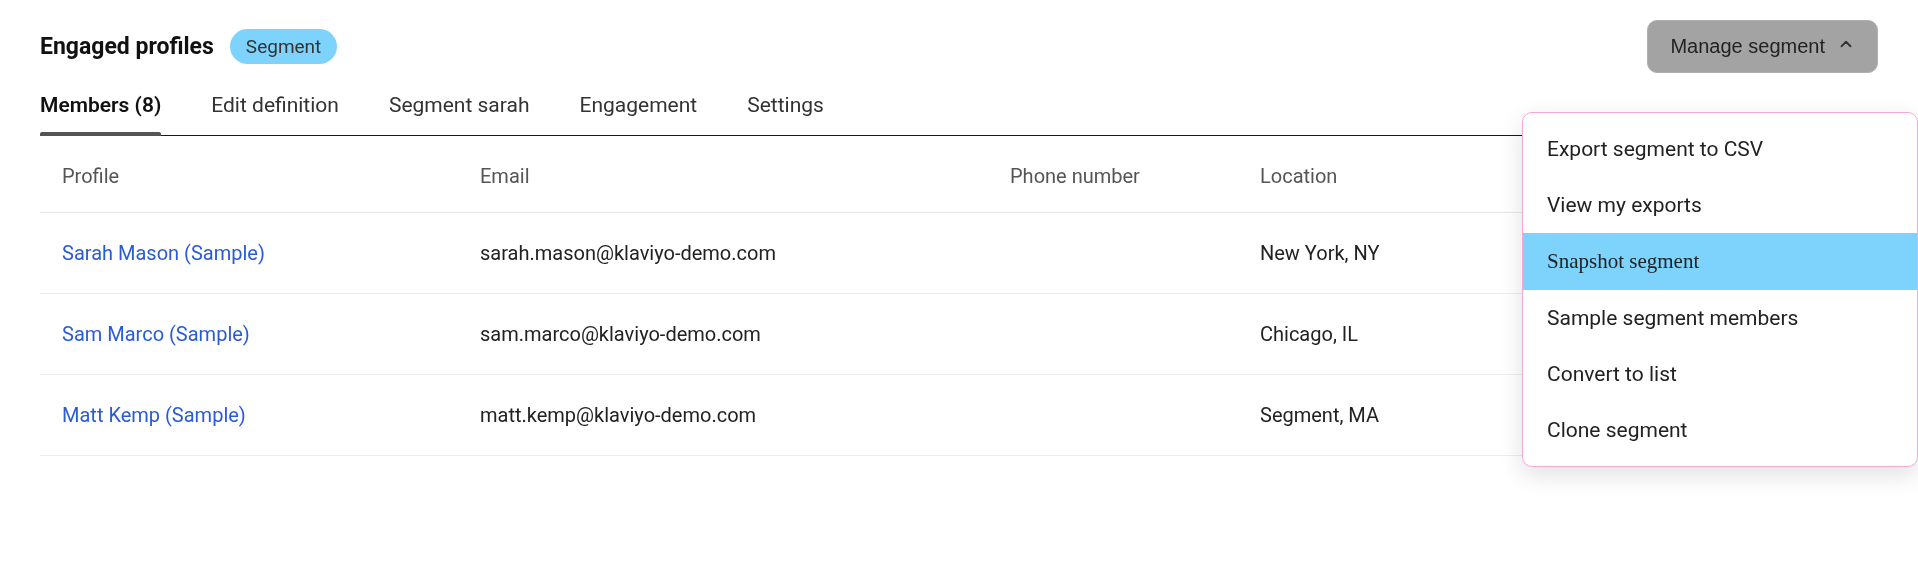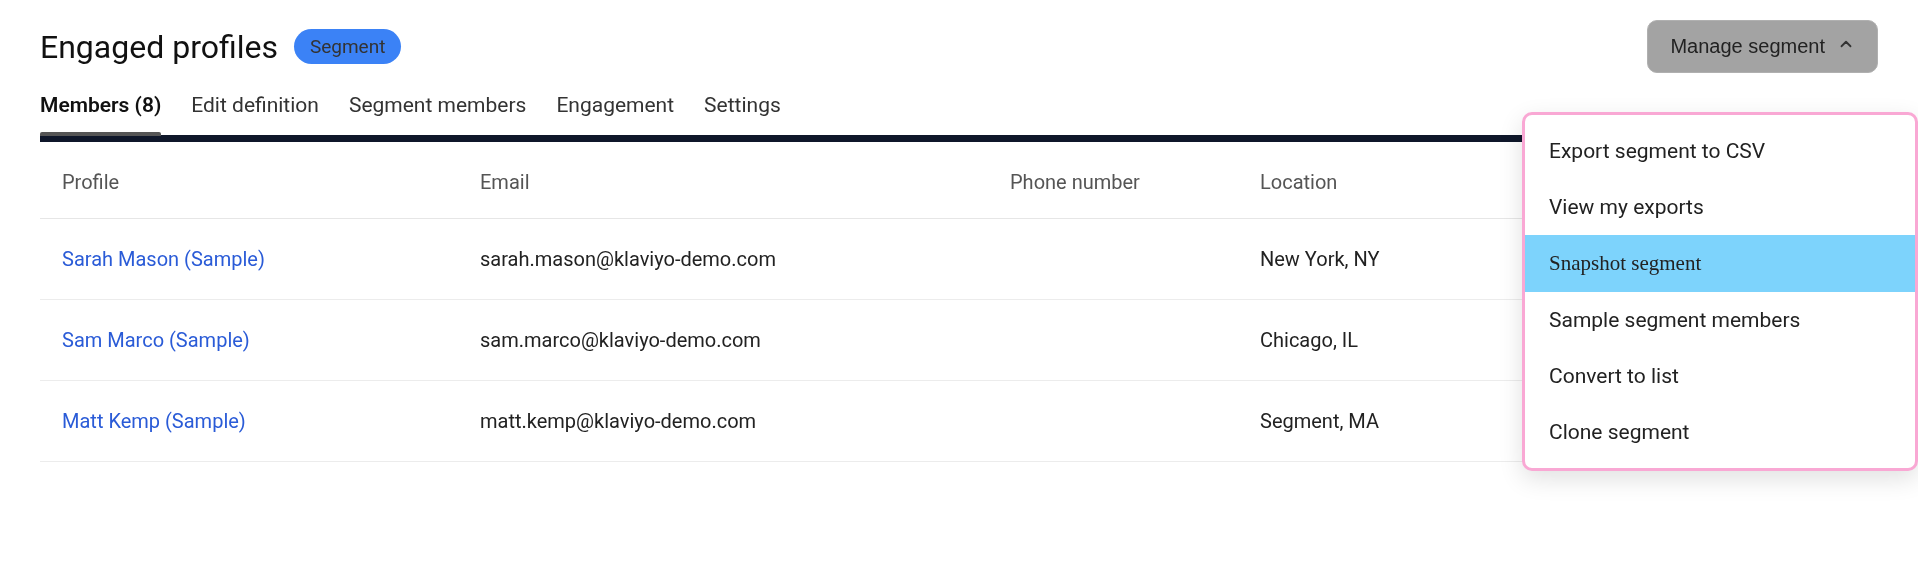--- a/index.html
+++ b/index.html
@@ -36,26 +36,26 @@
       align-items: center;
       justify-content: space-between;
       margin-bottom: 20px;
     }
     .title-left {
       display: flex;
       align-items: center;
       gap: 16px;
     }
     .page-title {
-      font-size: 32px;
-      font-weight: 400;
+      font-size: 23px;
+      font-weight: 700;
       color: #111;
     }
     .segment-badge {
-      background: #3b82f6;
+      background: #7dd3fc;
       color: #333;
       border-radius: 18px;
       padding: 6px 16px;
       font-size: 19px;
     }
     .manage-btn {
       display: flex;
       align-items: flex-start;
       gap: 12px;
       border: 1.5px solid #b0b0b0;
@@ -65,22 +65,22 @@
       font-size: 20px;
       font-weight: 500;
       cursor: pointer;
       color: #222;
     }
     .manage-btn svg {
       stroke: #333;
     }
     .tabs {
       display: flex;
-      gap: 30px;
-      border-bottom: 7px solid #0f172a;
+      gap: 50px;
+      border-bottom: 1px solid #0f172a;
       font-size: 21px;
       color: #333;
     }
     .tab {
       padding-bottom: 18px;
       cursor: pointer;
       position: relative;
     }
     .tab.active {
       font-weight: 600;
@@ -123,21 +123,21 @@
     .col-email { width: 530px; }
     .col-phone { width: 250px; }
     .col-location { width: 360px; }
     .col-date { width: auto; }
     .dropdown {
       position: absolute;
       top: 112px;
       right: 0;
       width: 396px;
       background: #fff;
-      border: 3px solid #f9a8d4;
+      border: 1px solid #f9a8d4;
       border-radius: 10px;
       box-shadow: 0 8px 24px rgba(0,0,0,0.12);
       padding: 8px 0;
       z-index: 10;
     }
     .dropdown-item {
       padding: 16px 24px;
       font-size: 21px;
       color: #222;
       cursor: pointer;
@@ -165,21 +165,21 @@
         <svg width="18" height="18" viewBox="0 0 24 24" fill="none" stroke-width="2.4" stroke-linecap="round" stroke-linejoin="round">
           <polyline points="6 15 12 9 18 15"></polyline>
         </svg>
       </span>
     </button>
   </div>
 
   <div class="tabs" id="tabs-container">
       <div class="tab active">Members (8)</div>
       <div class="tab">Edit definition</div>
-      <div class="tab">Segment members</div>
+      <div class="tab">Segment sarah</div>
       <div class="tab">Engagement</div>
       <div class="tab">Settings</div>
     </div>
 
   <table class="table">
     <thead>
       <tr>
         <th class="col-profile">Profile</th>
         <th class="col-email">Email</th>
         <th class="col-phone">Phone number</th>

